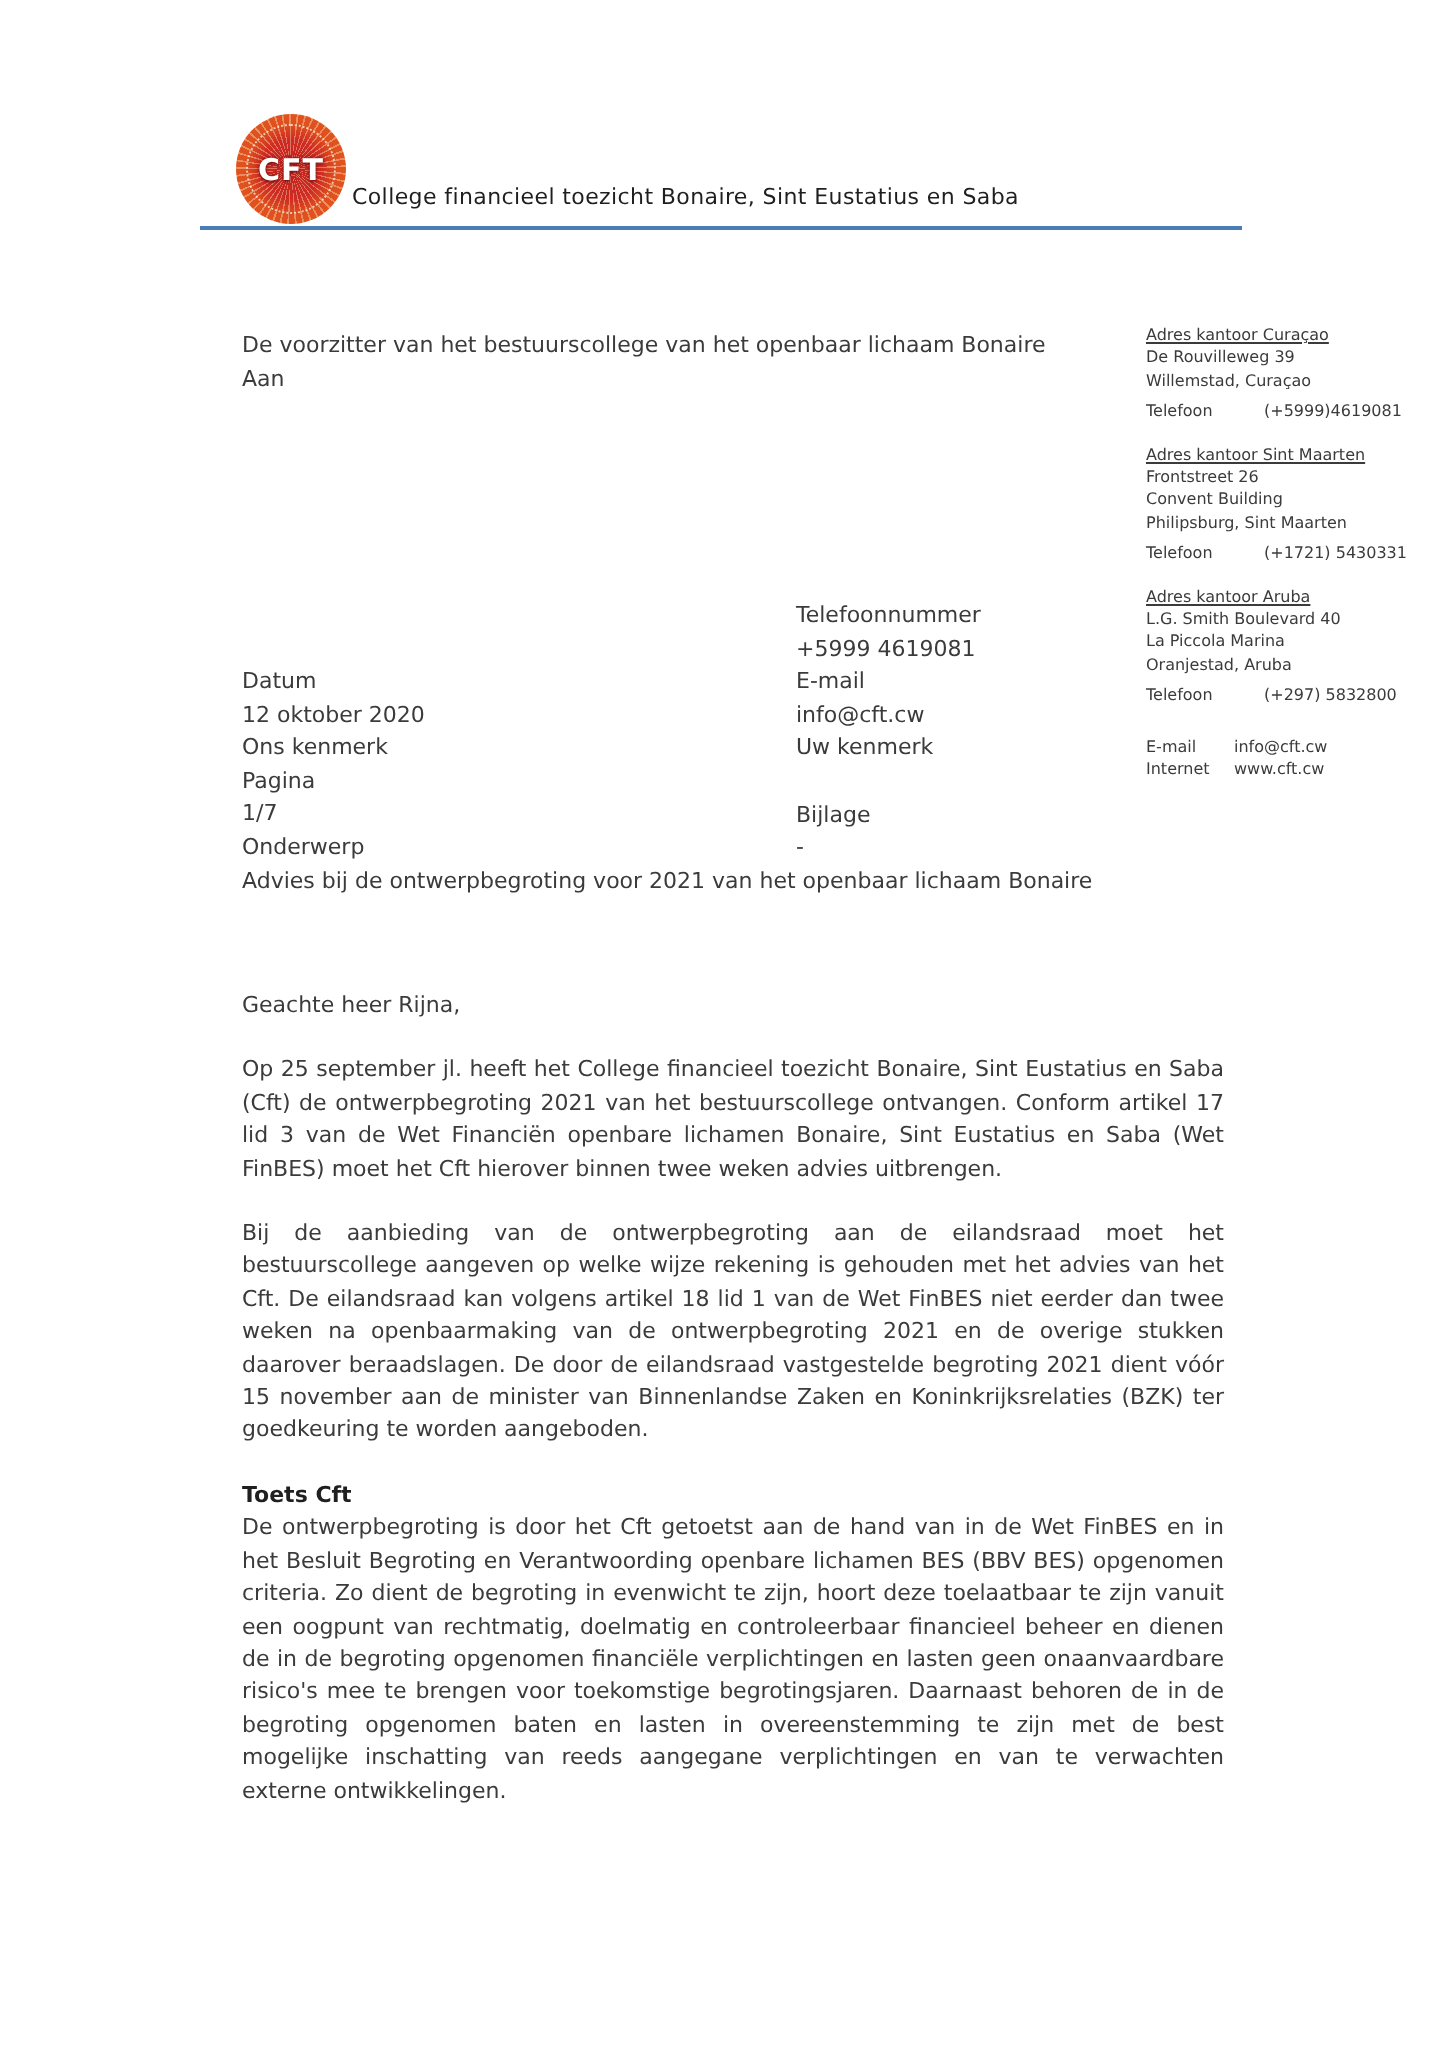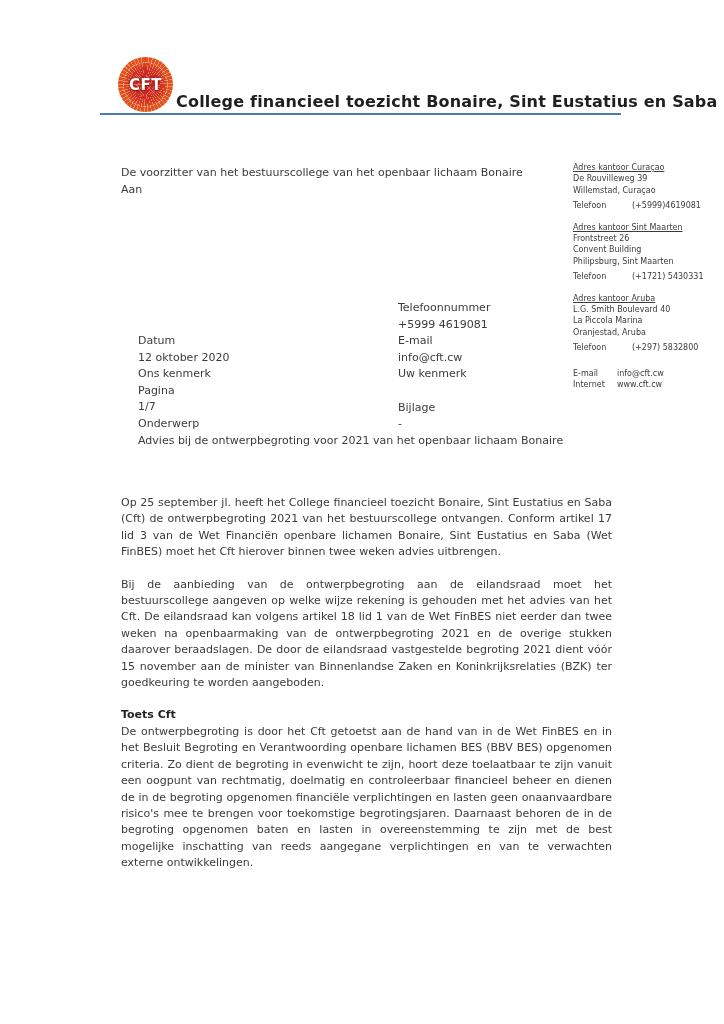--- a/index.html
+++ b/index.html
@@ -35,22 +35,22 @@
     display: flex; align-items: center; justify-content: center;
     color: #ffffff;
     font-weight: bold;
     font-size: 15px;
     letter-spacing: 0.5px;
     text-shadow: 0 0 2px rgba(110,10,10,0.9), 0 1px 1px rgba(110,10,10,0.6);
   }
   .doc-title {
     position: absolute;
     left: 176px; top: 92px;
-    font-size: 16px;
-    font-weight: bold;
+    font-size: 11px;
+    font-weight: normal;
     color: #1f1f1f;
     letter-spacing: 0.2px;
     white-space: nowrap;
   }
   .header-rule {
     position: absolute;
     left: 100px; top: 113px;
     width: 521px; height: 2px;
   }
 
@@ -64,21 +64,21 @@
   }
 
   
   .meta-col {
     position: absolute;
     font-size: 11px;
     line-height: 16.6px;
     white-space: nowrap;
   }
   .meta-col div { min-height: 16.6px; }
-  .meta-left  { left: 138px; top: 333px; width: 492px; }
+  .meta-left  { left: 121px; top: 333px; width: 492px; }
   .meta-right { left: 398px; top: 300px; width: 215px; }
 
   
   .body-text {
     position: absolute;
     left: 121px; top: 495px;
     width: 491px;
     font-size: 11px;
     line-height: 16.4px;
   }
@@ -140,20 +140,21 @@
     <div>Datum</div>
     <div>12 oktober 2020</div>
     <div>Ons kenmerk</div>
     <div>Pagina</div>
     <div>1/7</div>
     <div>Onderwerp</div>
     <div>Advies bij de ontwerpbegroting voor 2021 van het openbaar lichaam Bonaire</div>
   </div>
 
   <div class="body-text">
+    <p class="greeting">Geachte heer Rijna,</p>
     <p>Op 25 september jl. heeft het College financieel toezicht Bonaire, Sint Eustatius en Saba (Cft) de ontwerpbegroting 2021 van het bestuurscollege ontvangen. Conform artikel 17 lid 3 van de Wet Financiën openbare lichamen Bonaire, Sint Eustatius en Saba (Wet FinBES) moet het Cft hierover binnen twee weken advies uitbrengen.</p>
     <p>Bij de aanbieding van de ontwerpbegroting aan de eilandsraad moet het bestuurscollege aangeven op welke wijze rekening is gehouden met het advies van het Cft. De eilandsraad kan volgens artikel 18 lid 1 van de Wet FinBES niet eerder dan twee weken na openbaarmaking van de ontwerpbegroting 2021 en de overige stukken daarover beraadslagen. De door de eilandsraad vastgestelde begroting 2021 dient vóór 15 november aan de minister van Binnenlandse Zaken en Koninkrijksrelaties (BZK) ter goedkeuring te worden aangeboden.</p>
     <h2>Toets Cft</h2>
     <p>De ontwerpbegroting is door het Cft getoetst aan de hand van in de Wet FinBES en in het Besluit Begroting en Verantwoording openbare lichamen BES (BBV BES) opgenomen criteria. Zo dient de begroting in evenwicht te zijn, hoort deze toelaatbaar te zijn vanuit een oogpunt van rechtmatig, doelmatig en controleerbaar financieel beheer en dienen de in de begroting opgenomen financiële verplichtingen en lasten geen onaanvaardbare risico's mee te brengen voor toekomstige begrotingsjaren. Daarnaast behoren de in de begroting opgenomen baten en lasten in overeenstemming te zijn met de best mogelijke inschatting van reeds aangegane verplichtingen en van te verwachten externe ontwikkelingen.</p>
   </div>
 
   <div class="sidebar">
 
     <div class="sb-section">
       <div class="sb-heading">Adres kantoor Curaçao</div>

